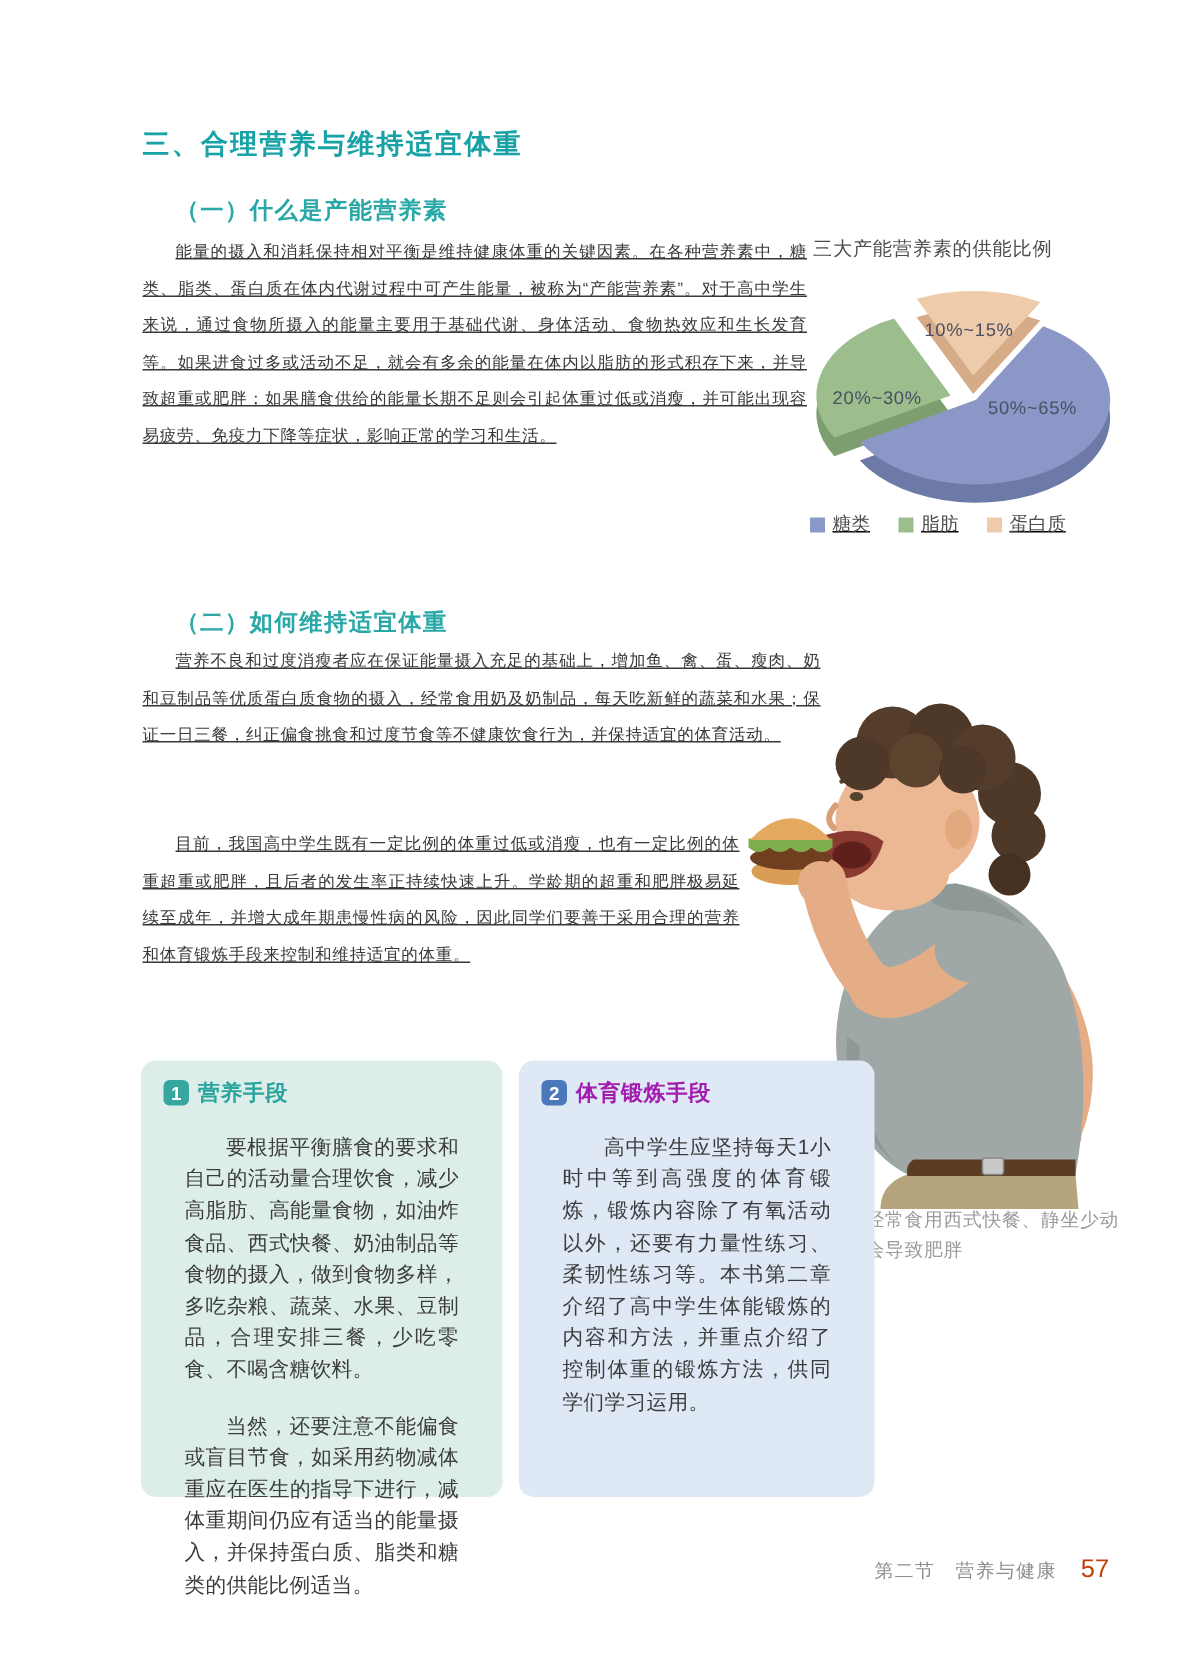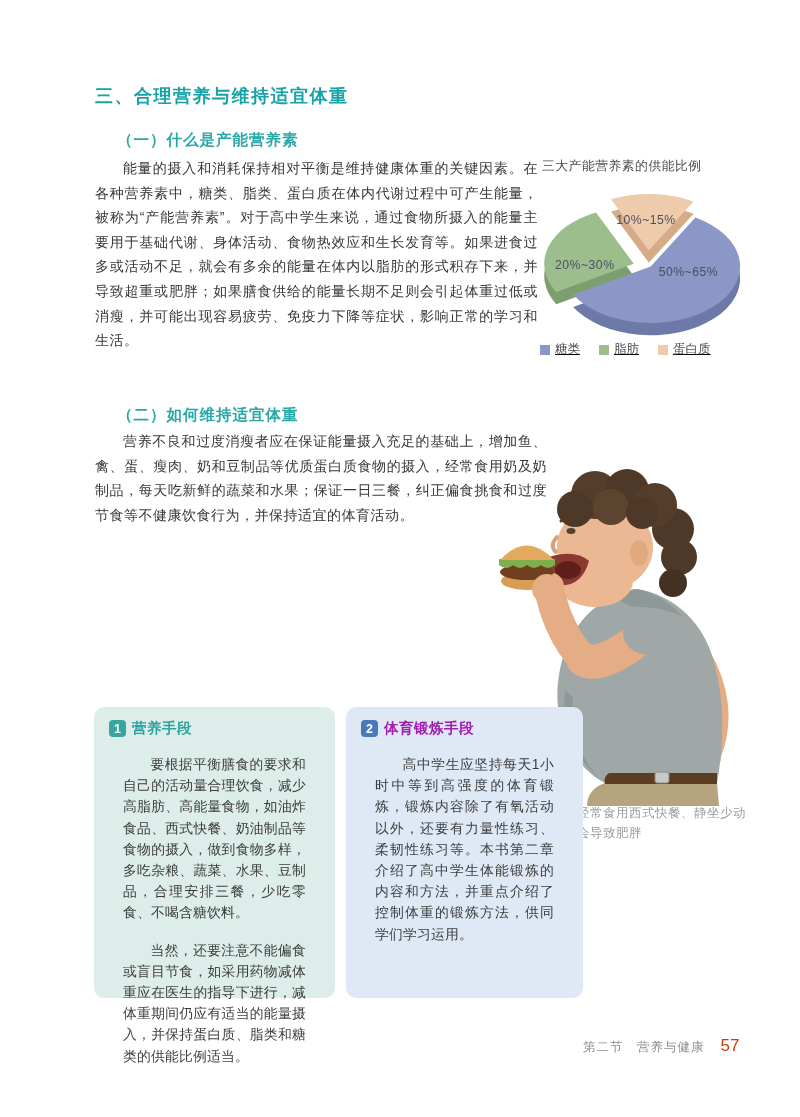--- a/index.html
+++ b/index.html
@@ -15,22 +15,22 @@
   }
   .sub-heading{
     position:absolute;left:117px;margin:0;
     font-size:15.5px;font-weight:bold;color:#2aa8a8;letter-spacing:1px;
   }
   .sub-heading.s1{top:130px;}
   .sub-heading.s2{top:405px;}
   
   .para{
     position:absolute;margin:0;color:#383838;
-    font-size:14px;line-height:24.6px;text-align:justify;
-    text-indent:2em;letter-spacing:0.5px;
+    font-size:11px;line-height:24.6px;text-align:justify;
+    text-indent:2em;letter-spacing:0.5px;text-decoration:underline;
   }
   .para.p1{left:95px;top:156px;width:443px;}
   .para.p2a{left:95px;top:429px;width:452px;}
   .para.p2b{left:95px;top:551px;width:398px;}
   
   .pie-block{position:absolute;left:530px;top:158px;width:232px;}
   .pie-title{
     margin:0 0 2px 12px;font-size:12.8px;color:#4c4c4c;letter-spacing:0.5px;
   }
   .pie-svg{display:block;}
@@ -118,20 +118,21 @@
       </div>
       <div class="legend-item">
         <span class="legend-swatch" style="background-color: rgb(238, 203, 170);"></span>
         <span class="legend-label">蛋白质</span>
       </div>
     </div>
   </div>
 
   <h2 class="sub-heading s2">（二）如何维持适宜体重</h2>
   <p class="para p2a">营养不良和过度消瘦者应在保证能量摄入充足的基础上，增加鱼、禽、蛋、瘦肉、奶和豆制品等优质蛋白质食物的摄入，经常食用奶及奶制品，每天吃新鲜的蔬菜和水果；保证一日三餐，纠正偏食挑食和过度节食等不健康饮食行为，并保持适宜的体育活动。</p>
+  <p class="para p2b">目前，我国高中学生既有一定比例的体重过低或消瘦，也有一定比例的体重超重或肥胖，且后者的发生率正持续快速上升。学龄期的超重和肥胖极易延续至成年，并增大成年期患慢性病的风险，因此同学们要善于采用合理的营养和体育锻炼手段来控制和维持适宜的体重。</p>
 
   <svg class="figure" viewBox="0 0 285 345" aria-hidden="true">
 
     <circle cx="186" cy="68" r="21" fill="#4e3828"></circle>
     <circle cx="192" cy="96" r="18" fill="#4e3828"></circle>
     <circle cx="186" cy="122" r="14" fill="#453122"></circle>
 
     <path d="M210,195 C230,228 233,262 221,292" stroke="#e5ad85" stroke-width="27" fill="none" stroke-linecap="round"></path>
     <circle cx="220" cy="296" r="14" fill="#e5ad85"></circle>
 

